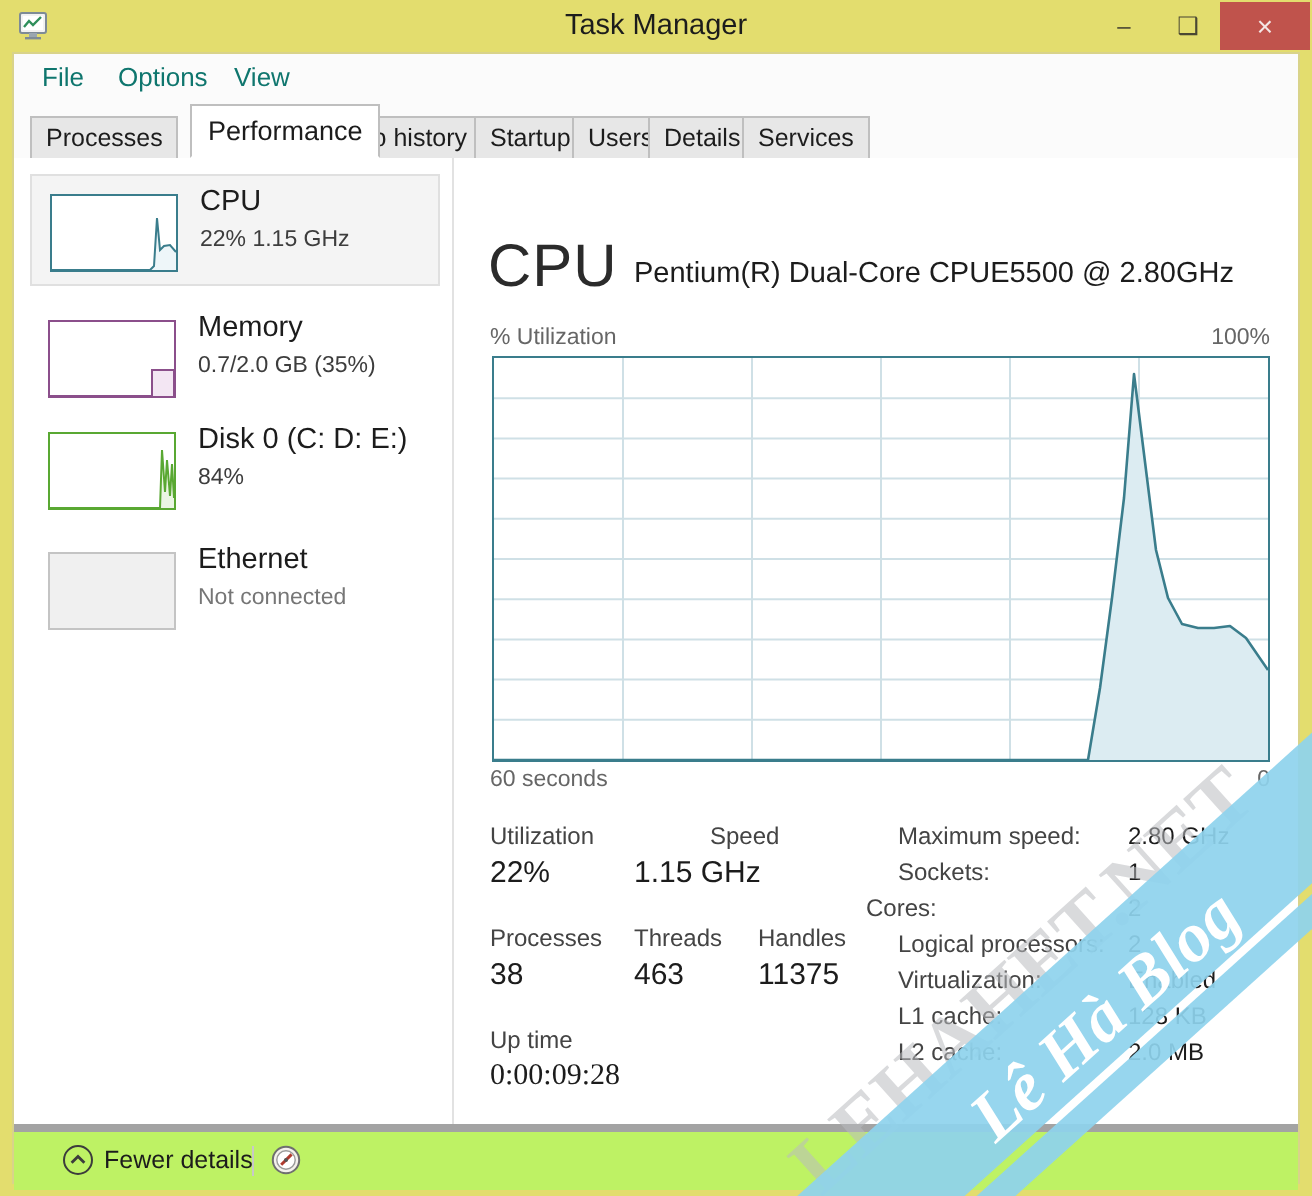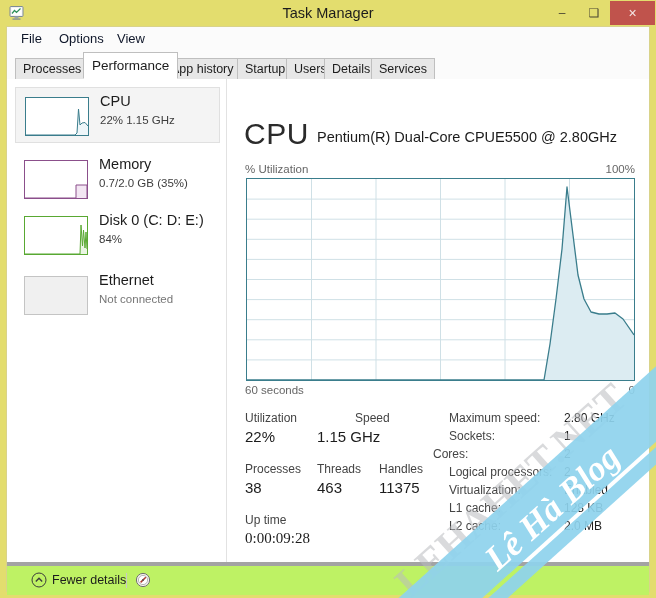--- a/index.html
+++ b/index.html
@@ -73,21 +73,21 @@
   
   #menubar {
     position: absolute; left: 0; top: 0;
     width: 642px; height: 24px;
     background: #fbfbfb;
   }
   .menu-item {
     position: absolute; top: 0;
     height: 24px; line-height: 24px;
     font-size: 13px;
-    color: #0f172a;
+    color: #0f766e;
     padding: 0 6px;
     cursor: default;
   }
   #menu-file { left: 8px; }
   #menu-options { left: 46px; }
   #menu-view { left: 104px; }
 
   
   #tabstrip {
     position: absolute; left: 0; top: 24px;
@@ -316,21 +316,21 @@
   <div id="client">
 
     <div id="menubar">
       <div class="menu-item" id="menu-file">File</div>
       <div class="menu-item" id="menu-options">Options</div>
       <div class="menu-item" id="menu-view">View</div>
     </div>
 
     <div id="tabstrip">
       <div class="tab" style="left:8px;">Processes</div>
-      <div class="tab active" style="left:76px;">Performance</div>
+      <div class="tab active" style="left:88px;">Performance</div>
       <div class="tab" style="left:156px;">App history</div>
       <div class="tab" style="left:230px;">Startup</div>
       <div class="tab" style="left:279px;">Users</div>
       <div class="tab" style="left:317px;">Details</div>
       <div class="tab" style="left:364px;">Services</div>
     </div>
 
     <div id="sidebar">
 
       <div class="side-item selected" style="top:8px;">

